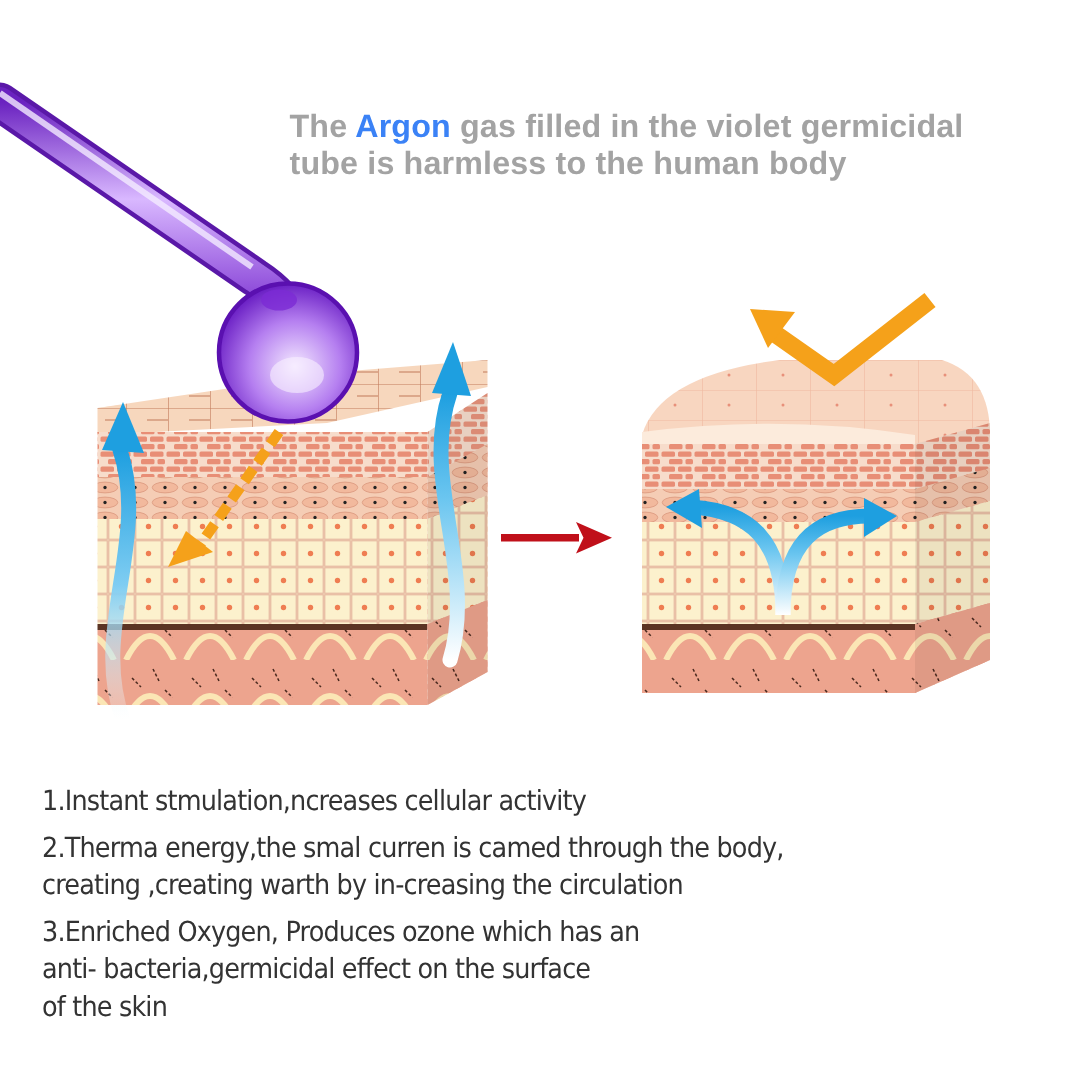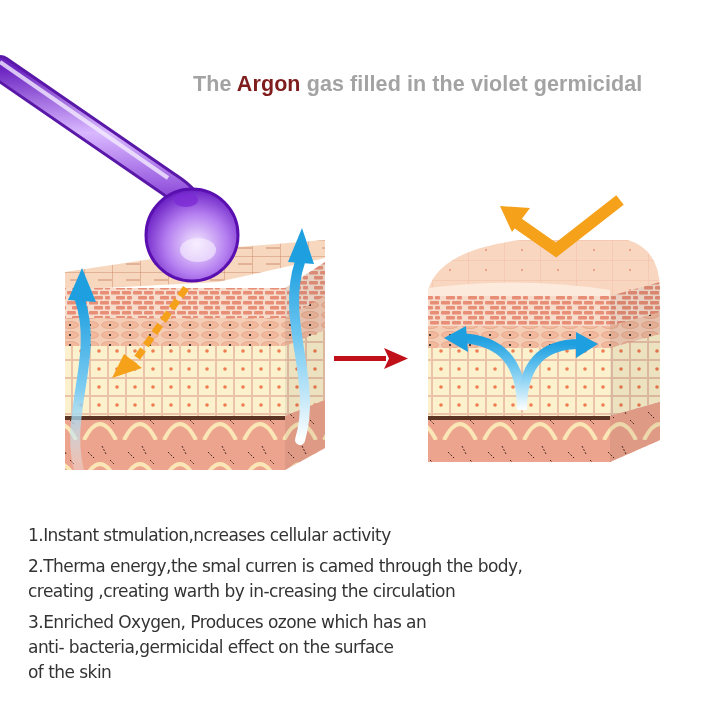--- a/index.html
+++ b/index.html
@@ -1,18 +1,18 @@
 <!DOCTYPE html>
 <html><head>
 <meta charset="utf-8">
 <style>
   html, body { margin:0; padding:0; background:#ffffff; }
   body { width:720px; height:720px; position:relative; overflow:hidden; font-family:"Liberation Sans", sans-serif; }
   .headline { position:absolute; left:193px; top:72px; width:510px; font-family:"Liberation Sans", sans-serif; font-weight:bold; font-size:21.5px; line-height:25px; color:#a3a3a3; letter-spacing:0.1px; }
-  .headline .accent { color:#7f1d1d; }
+  .headline .accent { color:#3b82f6; }
   .illus { position:absolute; left:0; top:0; width:720px; height:500px; }
   .benefits { position:absolute; left:28px; top:522px; width:690px; font-family:"DejaVu Sans", sans-serif; font-size:18.5px; color:#333333; letter-spacing:-0.6px; transform:scaleX(0.92); transform-origin:left top; }
   .benefit { margin:0 0 6px 0; line-height:25px; }
   .benefit .line { display:block; white-space:nowrap; }
 </style>
 </head>
 <body>
 
 <svg class="illus" viewBox="0 0 720 500" xmlns="http://www.w3.org/2000/svg">
   <defs>
@@ -137,20 +137,21 @@
   </g>
 
   <g>
     <path d="M620 200 L 556 250 L 516 222" stroke="#f5a11a" stroke-width="12" fill="none" stroke-linejoin="miter"></path>
     <polygon points="500,206 530,208 512,232" fill="#f5a11a"></polygon>
   </g>
 </svg>
 
 <div class="headline">
   <div><span>The </span><span class="accent">Argon</span><span> gas filled in the violet germicidal</span></div>
+  <div>tube is harmless to the human body</div>
 </div>
 
 <div class="benefits">
   <div class="benefit">
     <span class="line">1.Instant stmulation,ncreases cellular activity</span>
   </div>
   <div class="benefit">
     <span class="line">2.Therma energy,the smal curren is camed through the body,</span>
     <span class="line">creating ,creating warth by in-creasing the circulation</span>
   </div>

